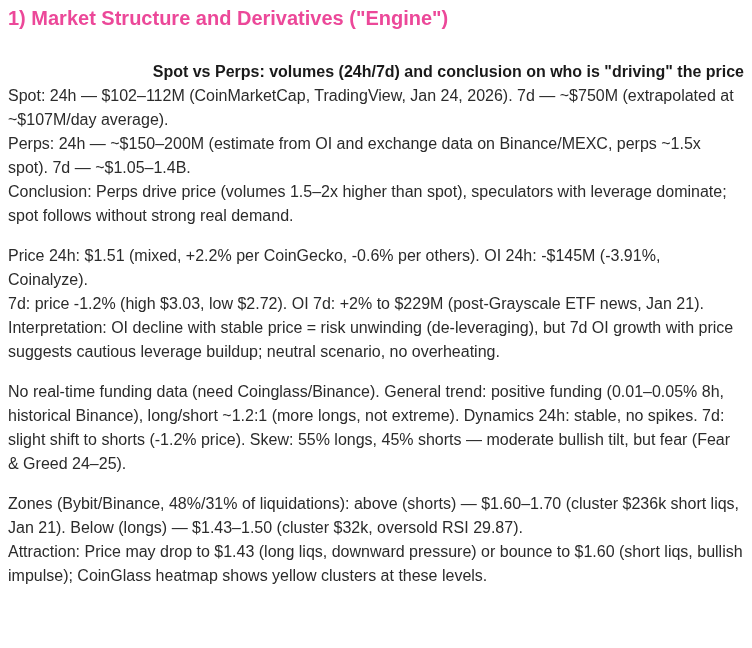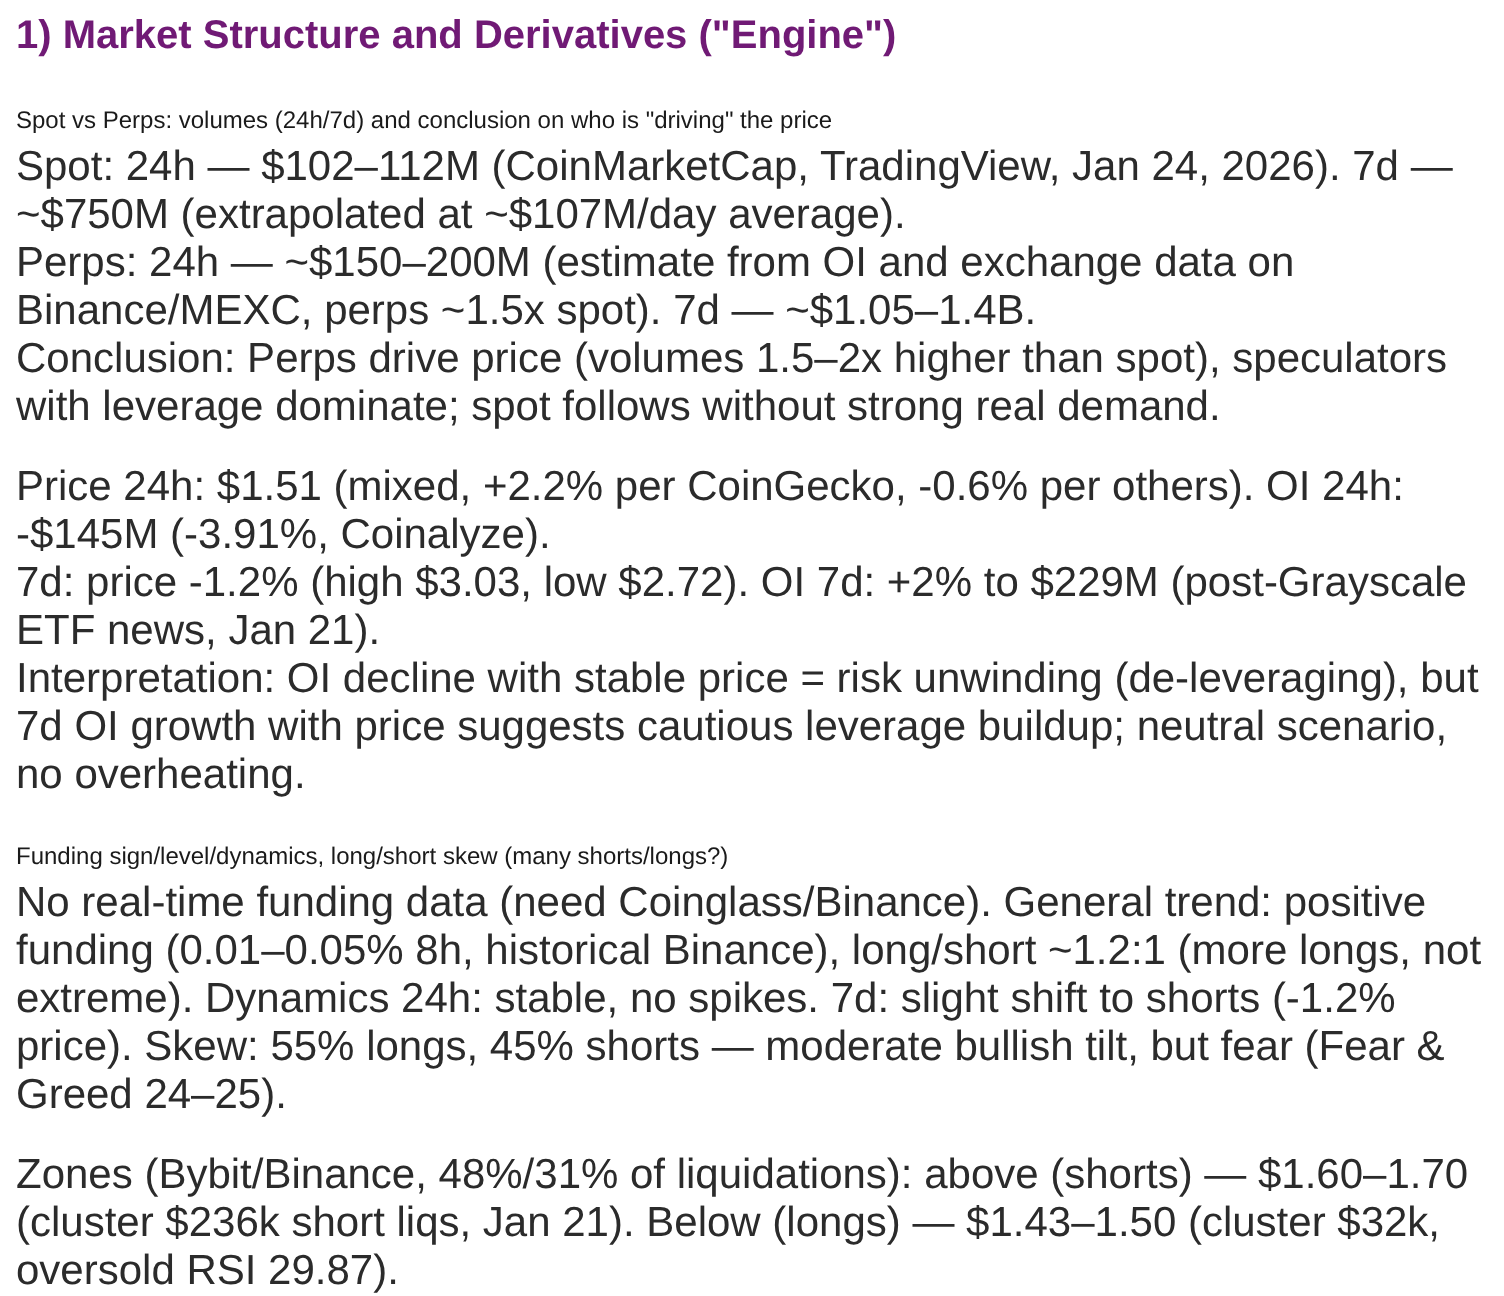--- a/index.html
+++ b/index.html
@@ -14,39 +14,40 @@
     padding: 4px 8px 0 8px;
     background: #ffffff;
     font-family: "Liberation Sans", "DejaVu Sans", sans-serif;
     color: #212121;
     overflow: hidden;
   }
   .doc-title {
     font-size: 20px;
     line-height: 28px;
     font-weight: 700;
-    color: #701a75;
-    margin: 0 0 16px 0;
+    color: #ec4899;
+    margin: 0 0 28px 0;
     white-space: pre-wrap;
   }
   .section {
     margin: 0 0 16px 0;
   }
   .section:last-child {
     margin-bottom: 0;
   }
   .section-heading {
-    font-size: 12px;
+    font-size: 16px;
     line-height: 24px;
-    font-weight: 400;
+    font-weight: 700;
     color: #1a1a1a;
     white-space: pre-wrap;
+    text-align: right;
   }
   .section-body {
-    font-size: 21px;
+    font-size: 16px;
     line-height: 24px;
     font-weight: 400;
     color: #2b2b2b;
     white-space: pre-wrap;
   }
 </style>
 </head>
 <body>
 
 <div class="page">
@@ -60,21 +61,20 @@
 Conclusion: Perps drive price (volumes 1.5–2x higher than spot), speculators with leverage dominate; spot follows without strong real demand.</div>
   </div>
 
   <div class="section">
     <div class="section-body">Price 24h: $1.51 (mixed, +2.2% per CoinGecko, -0.6% per others). OI 24h: -$145M (-3.91%, Coinalyze).
 7d: price -1.2% (high $3.03, low $2.72). OI 7d: +2% to $229M (post-Grayscale ETF news, Jan 21).
 Interpretation: OI decline with stable price = risk unwinding (de-leveraging), but 7d OI growth with price suggests cautious leverage buildup; neutral scenario, no overheating.</div>
   </div>
 
   <div class="section">
-    <div class="section-heading">Funding sign/level/dynamics, long/short skew (many shorts/longs?)</div>
     <div class="section-body">No real-time funding data (need Coinglass/Binance). General trend: positive funding (0.01–0.05% 8h, historical Binance), long/short ~1.2:1 (more longs, not extreme). Dynamics 24h: stable, no spikes. 7d: slight shift to shorts (-1.2% price). Skew: 55% longs, 45% shorts — moderate bullish tilt, but fear (Fear &amp; Greed 24–25).</div>
   </div>
 
   <div class="section">
     <div class="section-body">Zones (Bybit/Binance, 48%/31% of liquidations): above (shorts) — $1.60–1.70 (cluster $236k short liqs, Jan 21). Below (longs) — $1.43–1.50 (cluster $32k, oversold RSI 29.87).
 Attraction: Price may drop to $1.43 (long liqs, downward pressure) or bounce to $1.60 (short liqs, bullish impulse); CoinGlass heatmap shows yellow clusters at these levels.</div>
   </div>
 
 </div>
 

